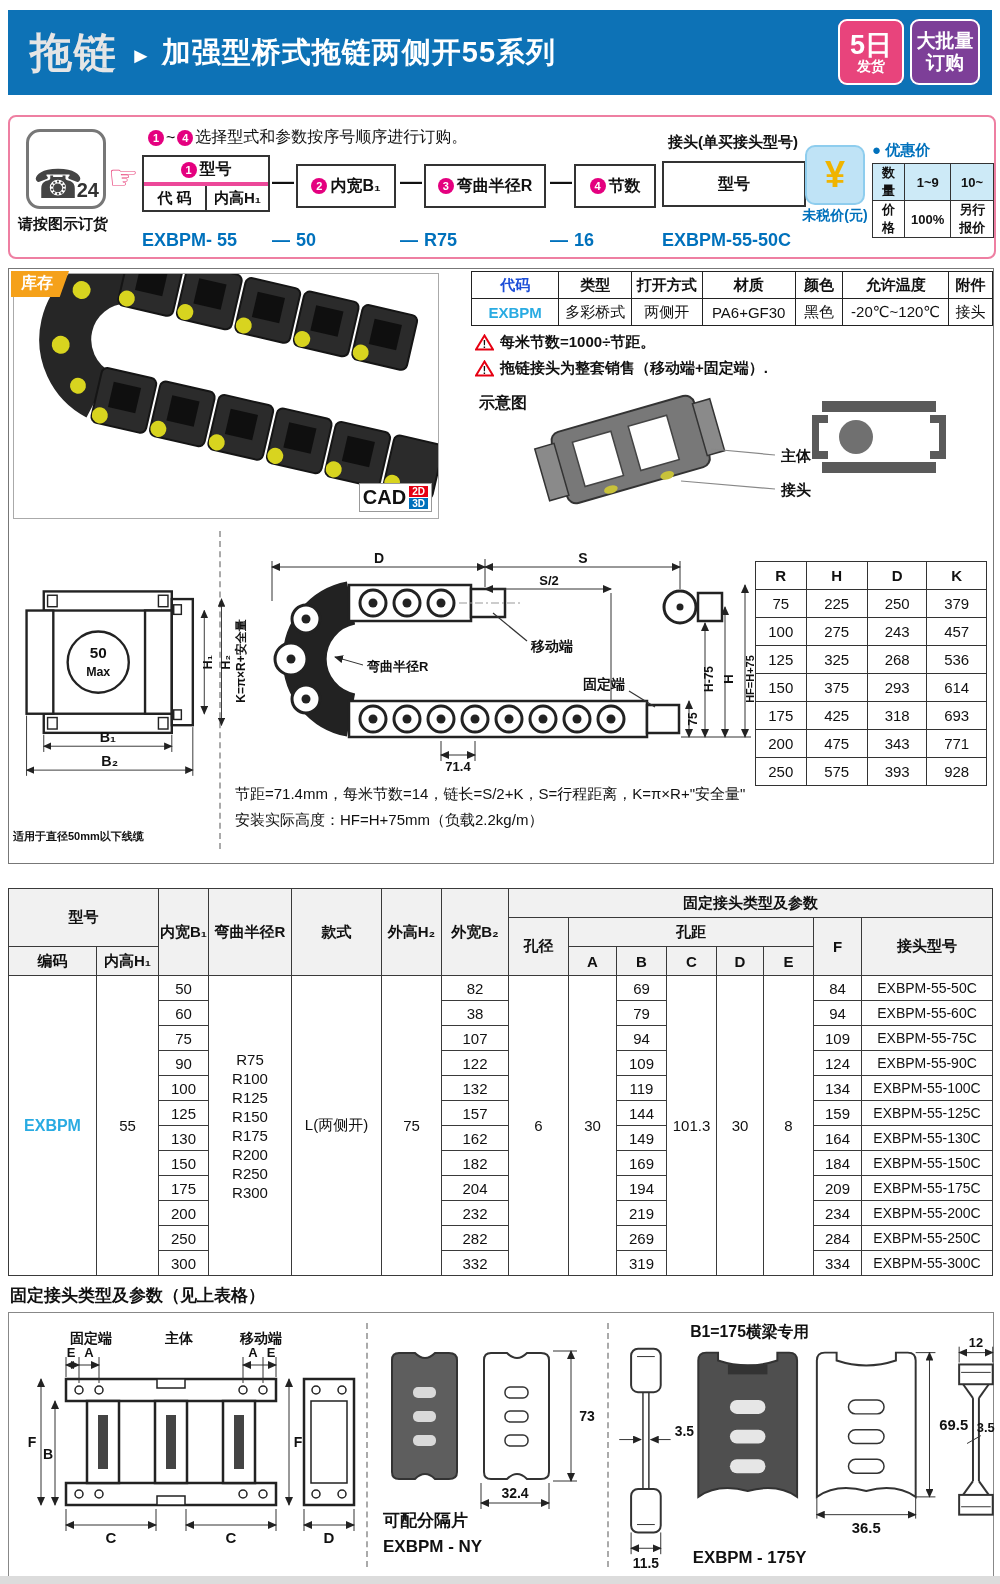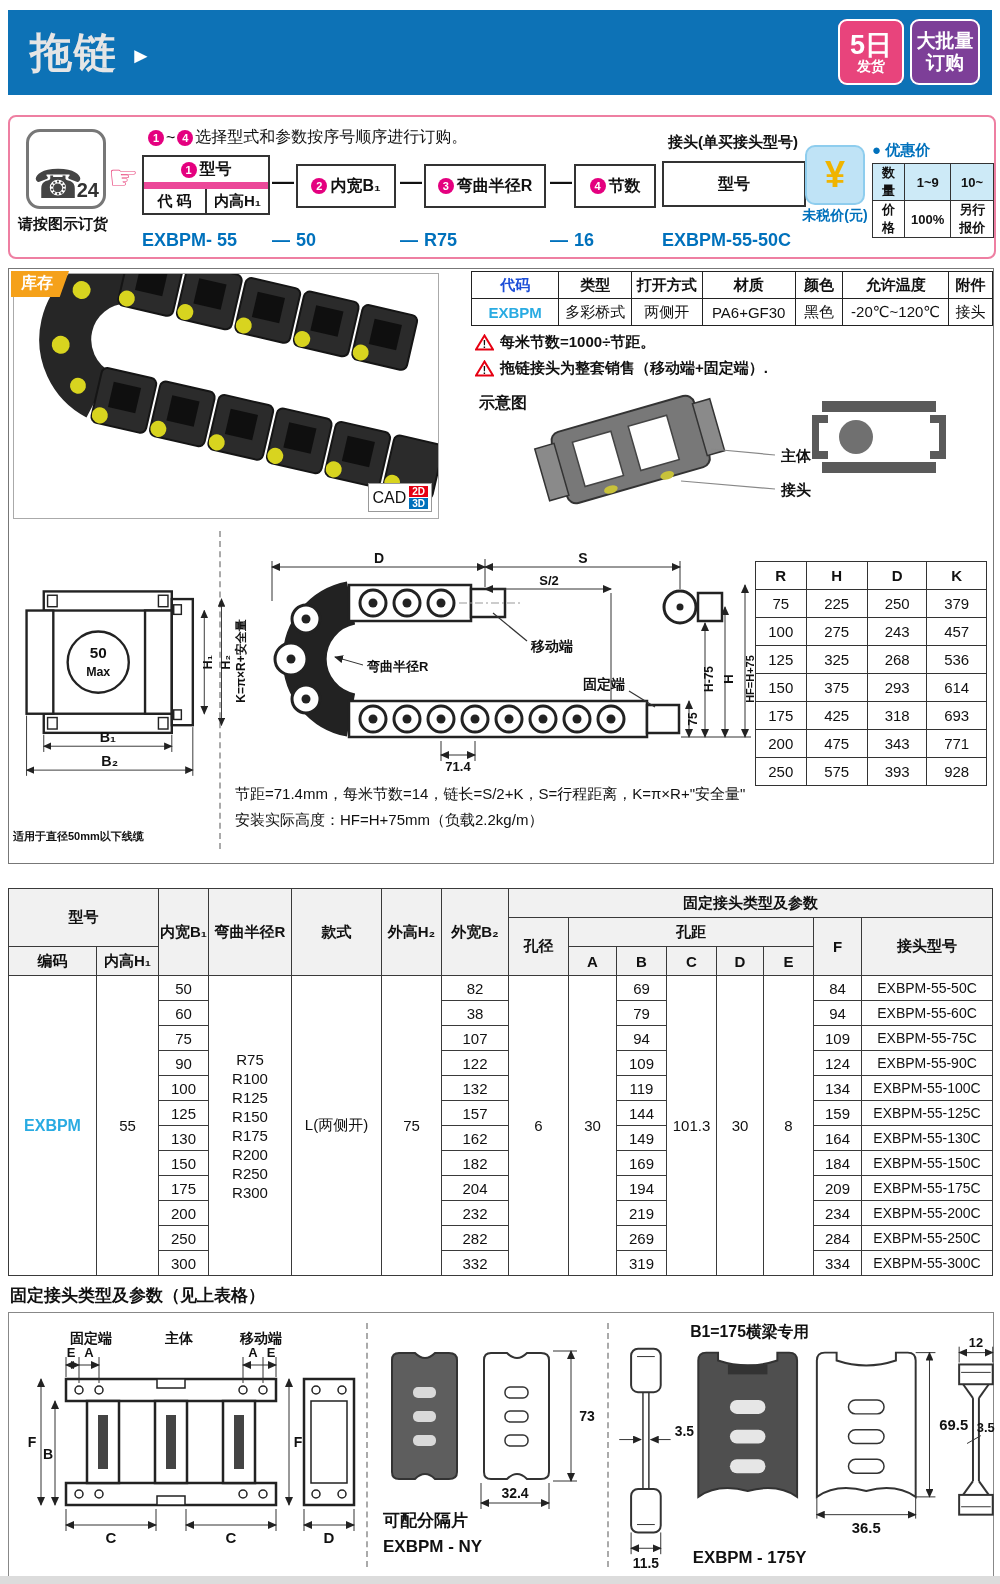--- a/index.html
+++ b/index.html
@@ -24,37 +24,37 @@
   .order{left:8px;top:115px;width:984px;height:140px;border:2px solid #ee7fa2;border-radius:8px;background:#fff;}
   .phonebox{left:16px;top:12px;width:74px;height:74px;border:3px solid #777;border-radius:14px;}
   .phonebox .ph{position:absolute;left:4px;bottom:0px;font-size:40px;color:#444;line-height:44px;}
   .phonebox .n24{position:absolute;right:4px;bottom:4px;font-size:20px;font-weight:bold;color:#333;}
   .ordnote{left:8px;top:98px;width:120px;font-size:15px;font-weight:bold;}
   .hand{left:98px;top:40px;font-size:34px;color:#e8447c;}
   .circ{display:inline-flex;width:16px;height:16px;border-radius:50%;background:#e4007f;color:#fff;font-size:11px;font-weight:bold;align-items:center;justify-content:center;}
   .inst{left:138px;top:10px;font-size:16px;display:flex;align-items:center;gap:2px;}
   .stepbox{border:2px solid #333;background:#fff;text-align:center;}
   .steplbl{font-size:16px;font-weight:bold;display:flex;align-items:center;justify-content:center;gap:3px;height:25px;}
-  .subrow{display:flex;border-top:7px solid #ec4899;height:24px;}
+  .subrow{display:flex;border-top:4px solid #ec4899;height:24px;}
   .subrow div{flex:1;font-size:15px;font-weight:bold;display:flex;align-items:center;justify-content:center;}
   .subrow div:first-child{border-right:2px solid #333;}
   .dashb{font-size:22px;font-weight:bold;color:#111;}
   .val{color:#0071bc;font-size:18px;font-weight:bold;text-align:left;margin-top:13px;}
   .pricetile{left:795px;top:28px;width:56px;height:56px;background:#bfe3f6;border:2px solid #8ecdee;border-radius:10px;display:flex;align-items:center;justify-content:center;font-size:36px;font-weight:bold;color:#f0b400;}
   .taxnote{left:780px;top:90px;width:90px;text-align:center;color:#0071bc;font-weight:bold;font-size:14px;}
   .promo{left:862px;top:24px;color:#0071bc;font-weight:bold;font-size:15px;}
   .pt{border-collapse:collapse;}
   .pt td{border:1px solid #333;font-size:13px;font-weight:bold;text-align:center;height:21px;padding:0 4px;}
   .pt tr:first-child td{background:#cdeaf7;}
   
   .panel{left:8px;top:268px;width:984px;height:594px;border:1px solid #777;background:#fff;}
   .stock{left:2px;top:2px;background:#f5a11a;color:#fff;font-weight:bold;font-size:16px;padding:2px 16px 3px 10px;clip-path:polygon(0 0,100% 0,84% 100%,0 100%);}
   .prodbox{left:4px;top:4px;width:424px;height:244px;border:1px solid #aaa;}
   .cadbadge{right:6px;bottom:6px;border:1px solid #999;background:#fff;display:flex;align-items:center;padding:2px 3px;gap:3px;}
-  .cadbadge .c{font-weight:normal;font-size:16px;}
+  .cadbadge .c{font-weight:bold;font-size:20px;}
   .cadbadge .dd{display:flex;flex-direction:column;gap:1px;}
   .cadbadge .d2{background:#e60012;color:#fff;font-size:10px;font-weight:bold;padding:0 3px;}
   .cadbadge .d3{background:#0071bc;color:#fff;font-size:10px;font-weight:bold;padding:0 3px;}
   .spec{border-collapse:collapse;}
   .spec th,.spec td{border:1px solid #222;text-align:center;font-size:15px;height:26px;padding:0 2px;}
   .spec th{font-weight:bold;background:#fff;}
   .spec .mag{color:#1d4ed8;}
   .spec .cyan{color:#29abe2;font-weight:bold;}
   .warnline{display:flex;align-items:center;gap:6px;font-size:15px;font-weight:bold;margin-bottom:7px;}
   .schlbl{font-size:16px;font-weight:bold;}
@@ -90,20 +90,21 @@
       <path d="M9,0 L0,4 L9,8 Z" fill="#222"></path>
     </marker>
   </defs>
 </svg>
 
 <div class="page">
 
   <div class="abs hdr">
     <span class="brand">拖链</span>
     <span class="arrow">►</span>
+    <span class="title">加强型桥式拖链两侧开55系列</span>
     <div class="badge badge-pink">
       <span class="b1">5日</span>
       <span class="b2">发货</span>
     </div>
     <div class="badge badge-purple">
       <span class="b1">大批量</span>
       <span class="b2">订购</span>
     </div>
   </div>
 

